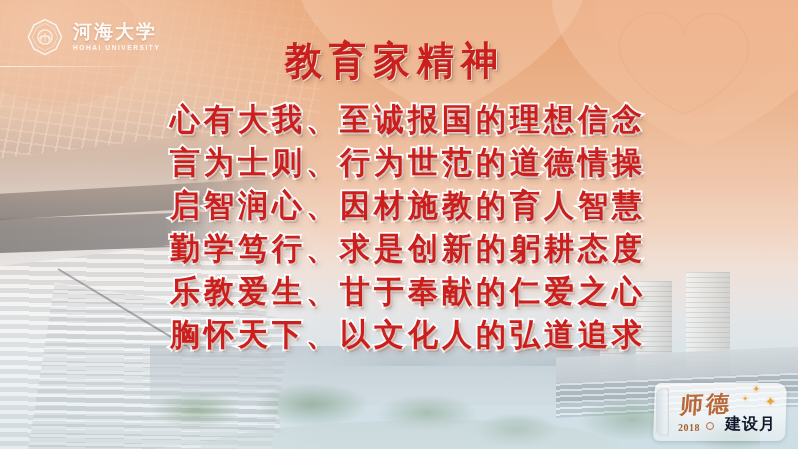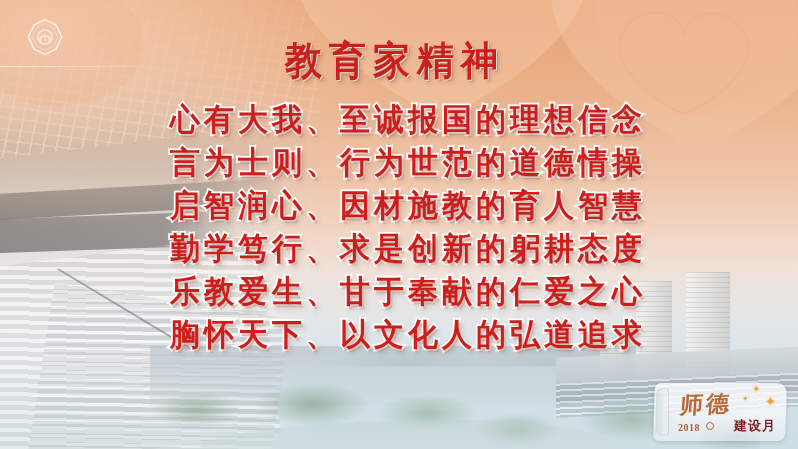--- a/index.html
+++ b/index.html
@@ -387,24 +387,24 @@
     position: absolute;
     left: 52px; bottom: 11px;
     width: 6px; height: 6px;
     border: 1.2px solid #b8693a;
     border-radius: 50%;
   }
   .emblem-jsy {
     position: absolute;
     right: 10px; bottom: 6px;
     font-family: "Liberation Serif", "DejaVu Serif", serif;
-    font-size: 13px;
+    font-size: 16px;
     font-weight: 700;
     letter-spacing: 1px;
-    color: #7f1d1d;
+    color: #0f172a;
   }
   .emblem-spark {
     position: absolute;
     color: #e8a33c;
     font-size: 11px;
     line-height: 1;
     text-shadow: 0 0 3px rgba(232,163,60,0.7);
   }
   .sp1 { right: 26px; top: 2px; font-size: 9px; }
   .sp2 { right: 10px; top: 12px; font-size: 13px; }
@@ -466,20 +466,24 @@
   </div>
 
   <div class="logo">
     <svg class="logo-mark" viewBox="0 0 48 48">
       <polygon points="24,2 38,9 45,24 38,39 24,46 10,39 3,24 10,9" fill="none" stroke="rgba(255,255,255,0.88)" stroke-width="1.8"></polygon>
       <polygon points="24,7 34.5,12.5 40,24 34.5,35.5 24,41 13.5,35.5 8,24 13.5,12.5" fill="none" stroke="rgba(255,255,255,0.55)" stroke-width="1"></polygon>
       <circle cx="24" cy="24" r="9" fill="none" stroke="rgba(255,255,255,0.85)" stroke-width="1.5"></circle>
       <path d="M17 27 C20 21, 28 21, 31 27" fill="none" stroke="rgba(255,255,255,0.9)" stroke-width="1.5"></path>
       <path d="M19 22 L19 30 M24 19 L24 30 M29 22 L29 30" stroke="rgba(255,255,255,0.75)" stroke-width="1.2"></path>
     </svg>
+    <div class="logo-text">
+      <div class="logo-cn">河海大学</div>
+      <div class="logo-en">HOHAI UNIVERSITY</div>
+    </div>
   </div>
   <div class="logo-rule"></div>
 
   <div class="content">
     <div class="title">教育家精神</div>
     <div class="lines">
       <div class="line">心有大我、至诚报国的理想信念</div>
       <div class="line">言为士则、行为世范的道德情操</div>
       <div class="line">启智润心、因材施教的育人智慧</div>
       <div class="line">勤学笃行、求是创新的躬耕态度</div>

